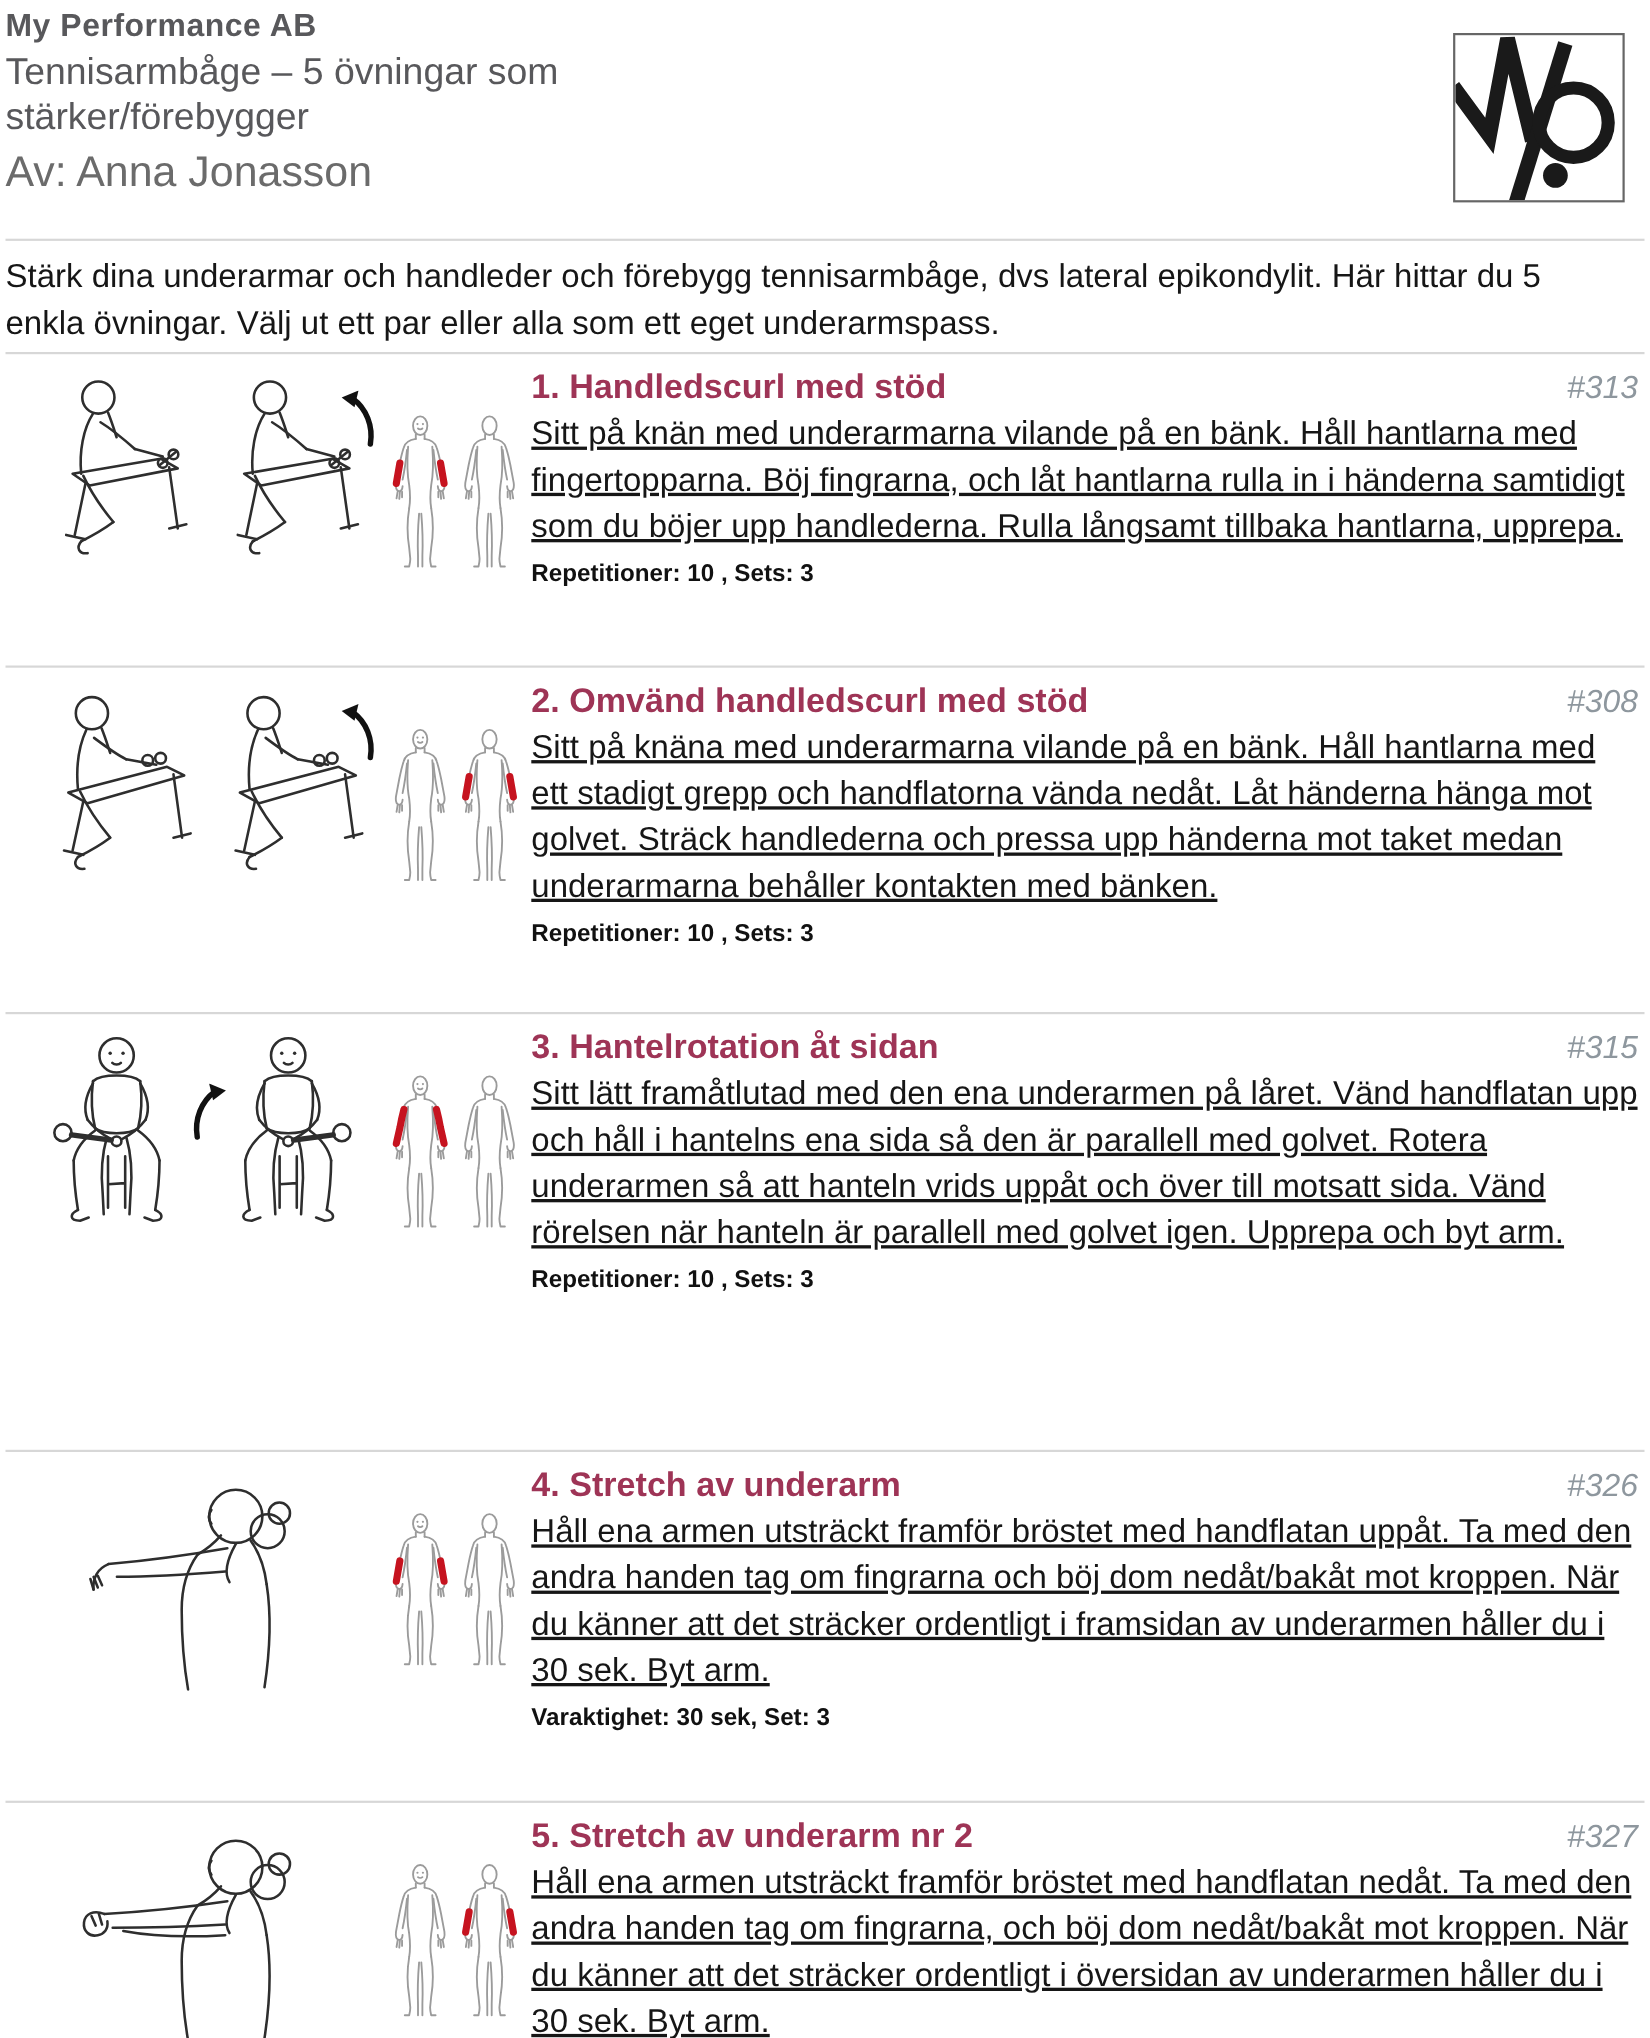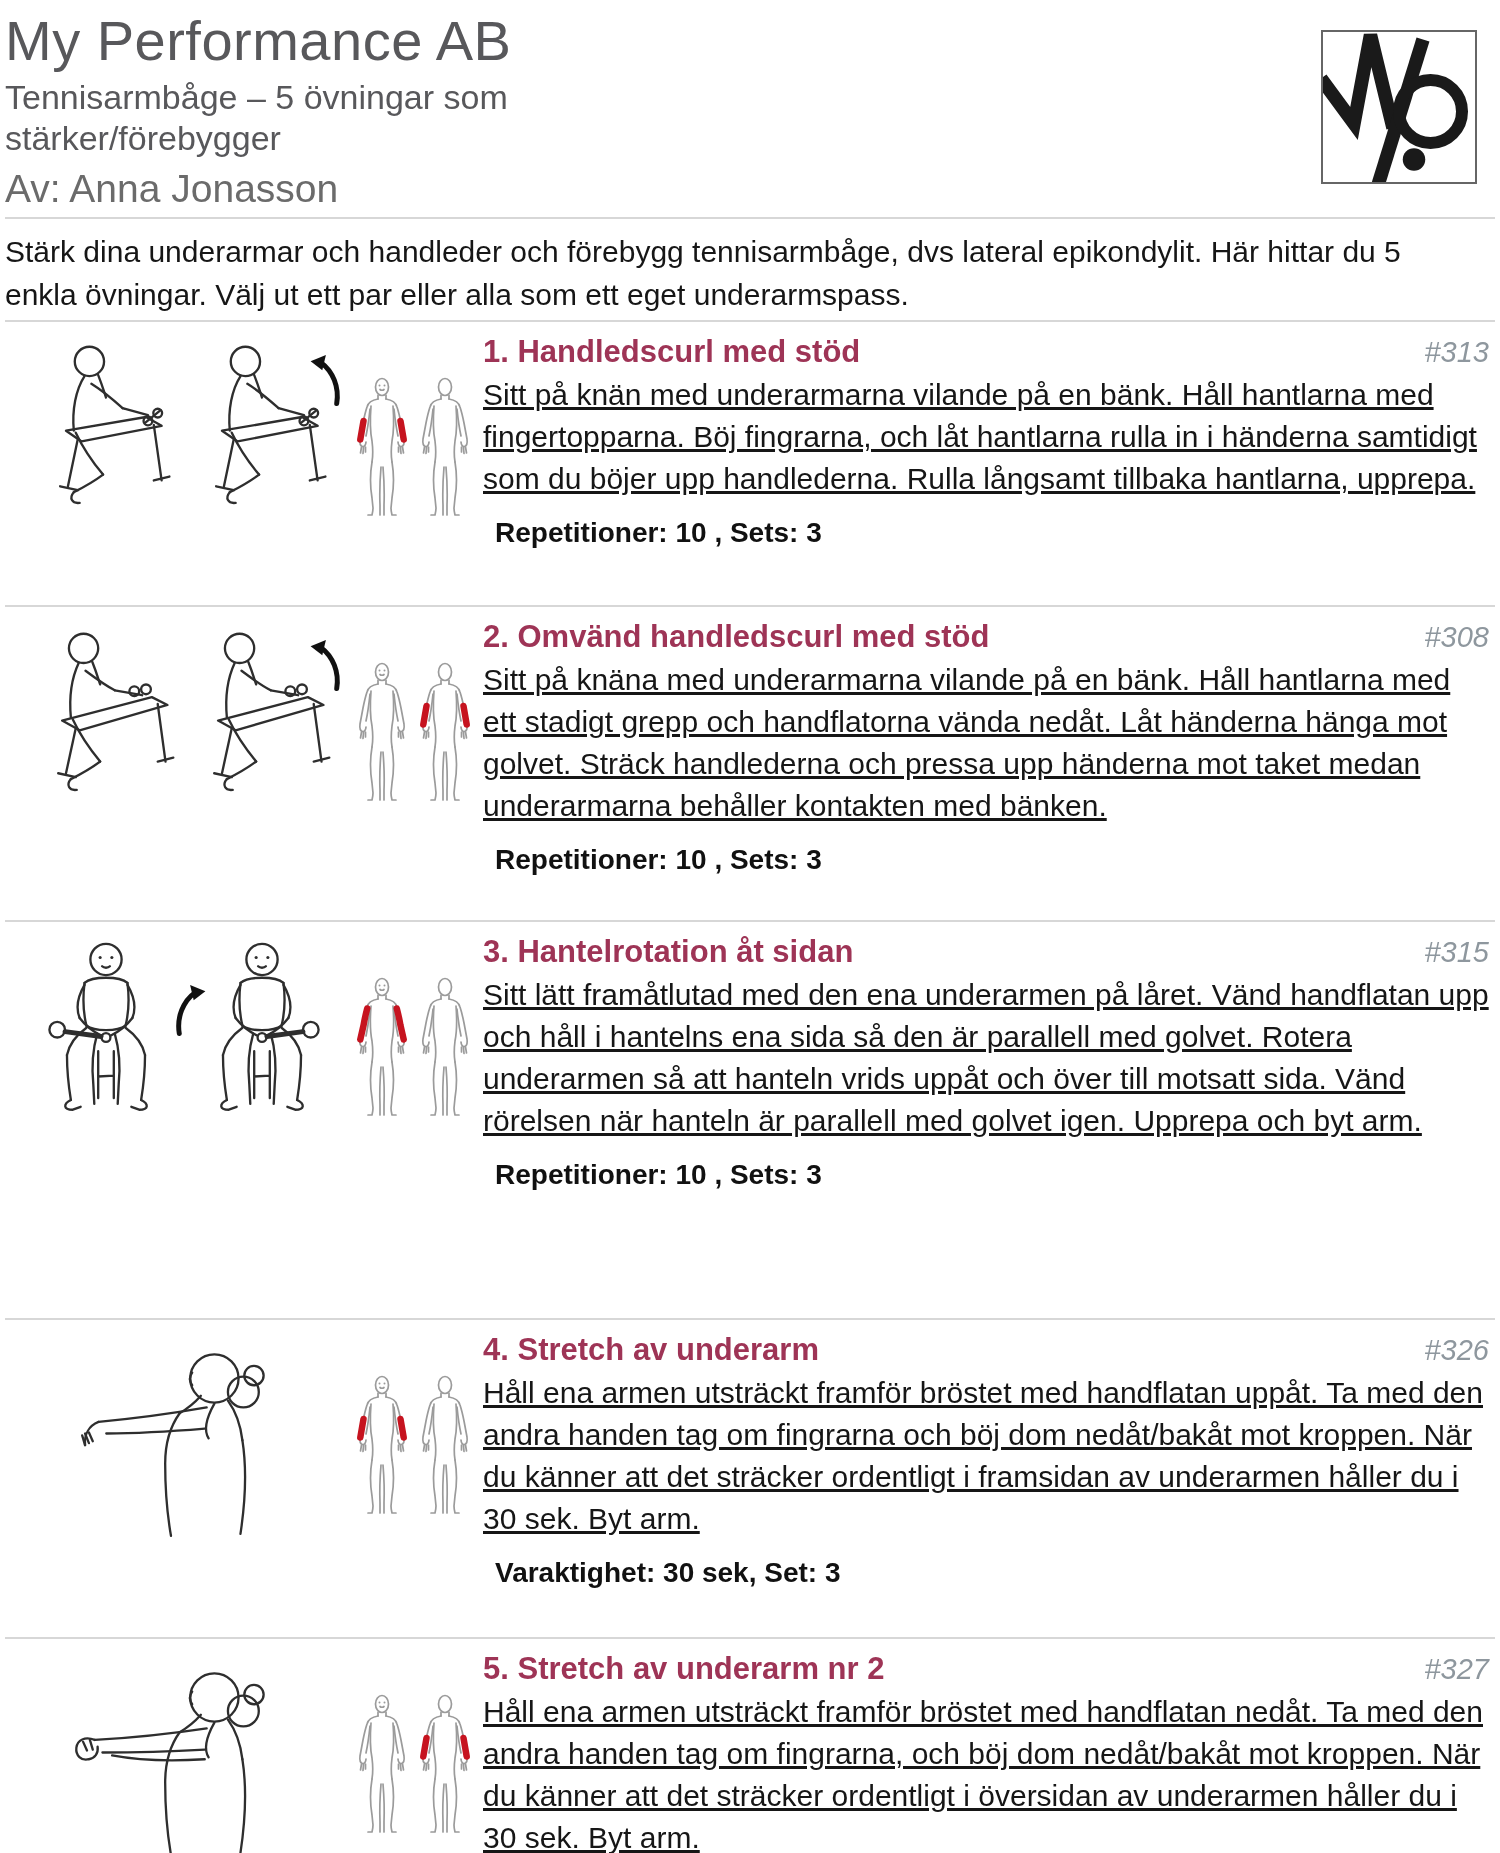--- a/index.html
+++ b/index.html
@@ -14,21 +14,21 @@
   }
   html,body{margin:0;padding:0;background:#fff;}
   body{
     width:1500px;height:1853px;overflow:hidden;position:relative;
     font-family:"Liberation Sans","DejaVu Sans",sans-serif;color:var(--ink);
   }
   .page{padding:0 5px;}
 
   
   header{position:relative;height:211px;box-sizing:border-box;border-bottom:2px solid var(--rule-color);}
-  .h-title{font-size:56px;font-weight:400;color:var(--gray-head);margin:8px 0 4px 0;letter-spacing:.5px;}
+  .h-title{font-size:29px;font-weight:700;color:var(--gray-head);margin:8px 0 4px 0;letter-spacing:.5px;}
   .h-sub{font-size:34px;font-weight:400;color:var(--gray-head);line-height:1.2;margin:0;max-width:600px;}
   .h-author{font-size:39px;color:#6b6b6b;margin-top:8px;}
   .logo-box{
     position:absolute;top:22px;right:18px;width:152px;height:150px;
     border:2px solid #666;background:#fff;overflow:hidden;
   }
   .logo-box svg{width:100%;height:100%;display:block;}
 
   
   .intro{
@@ -61,21 +61,21 @@
   .arrow-ov{position:absolute;width:36px;height:56px;top:16px;pointer-events:none;}
   .arrow-ov.arrow-right{right:-6px;}
   .arrow-ov.arrow-left{left:-14px;top:46px;}
   .arrow-ov.flip{transform:scaleX(-1);}
 
   .content{flex:1;padding-right:2px;min-width:0;}
   .title-row{display:flex;justify-content:space-between;align-items:baseline;}
   h2.ex-title{font-size:31px;font-weight:700;color:var(--title-color);margin:2px 0 4px 0;}
   .ex-ref{font-size:29px;font-style:italic;color:var(--ref-color);white-space:nowrap;padding-right:4px;}
   .ex-desc{font-size:30px;line-height:42px;margin:0;max-width:1008px;color:var(--ink);text-decoration:underline;}
-  .ex-metrics{font-size:28px;line-height:42px;font-weight:700;margin:12px;color:#111;}
+  .ex-metrics{font-size:22px;line-height:42px;font-weight:700;margin:0;color:#111;}
 
   
   .ln{stroke:var(--line);stroke-width:2.4;fill:none;stroke-linecap:round;stroke-linejoin:round;}
   .ln .dot{fill:var(--line);stroke:none;}
   .ln .thick{stroke-width:5;}
   .body{stroke:var(--body-line);stroke-width:1.7;fill:none;stroke-linecap:round;stroke-linejoin:round;}
   .body .dot{fill:var(--body-line);stroke:none;}
   .red-m{stroke:var(--muscle-red);fill:none;stroke-width:6.5;stroke-linecap:round;}
 </style>
 </head>

